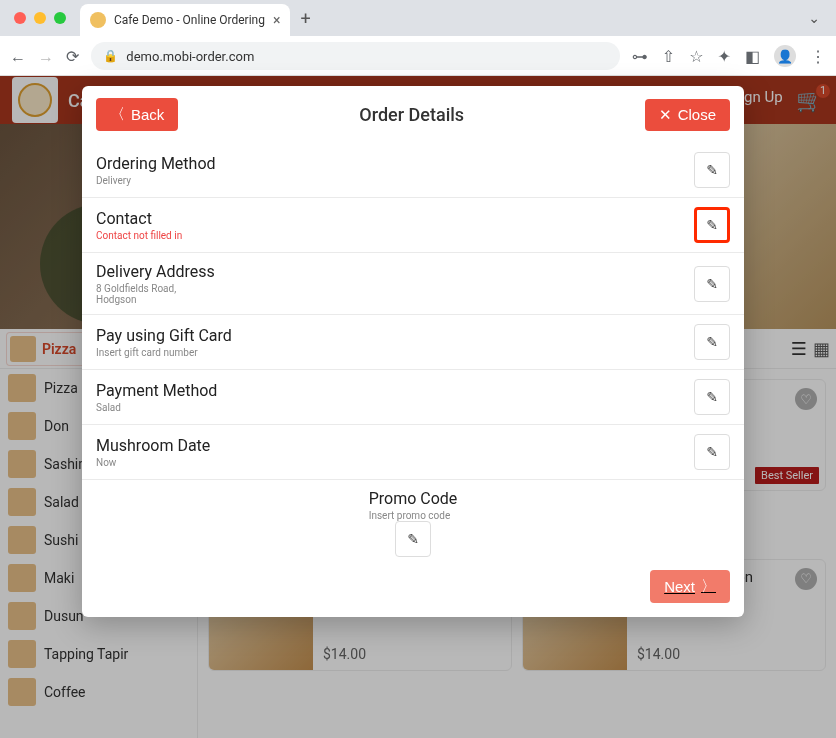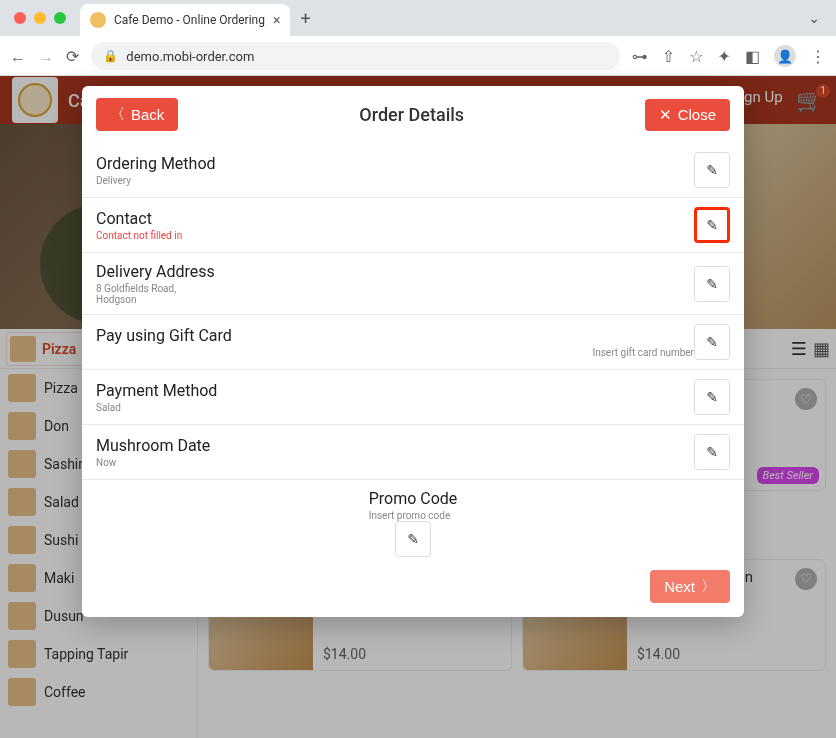--- a/index.html
+++ b/index.html
@@ -50,21 +50,21 @@
 .sidebar { width: 198px; overflow-y: auto; border-right: 1px solid #eee; }
 .side-item { display: flex; align-items: center; gap: 8px; padding: 5px 8px; font-size: 14px; color: #333; }
 .side-thumb { width: 28px; height: 28px; background: #e8c088; border-radius: 3px; flex-shrink: 0; }
 .grid { flex: 1; padding: 10px; display: grid; grid-template-columns: 1fr 1fr; gap: 10px; overflow-y: auto; }
 .card-row { display: flex; gap: 10px; border: 1px solid #eee; border-radius: 6px; padding: 0; height: 112px; position: relative; overflow: hidden; }
 .card-img { width: 104px; height: 100%; background: linear-gradient(135deg,#f0e0c0,#c49050); flex-shrink: 0; }
 .card-body { flex: 1; padding: 8px 8px 8px 0; display: flex; flex-direction: column; position: relative; }
 .card-title { font-size: 15px; color: #333; }
 .card-price { font-size: 14px; color: #666; margin-top: auto; }
 .heart { position: absolute; top: 8px; right: 8px; width: 22px; height: 22px; border-radius: 50%; background: #888a; color: #fff; display: flex; align-items: center; justify-content: center; font-size: 13px; }
-.badge-bs { position: absolute; bottom: 6px; right: 6px; background: #d946ef; color: #fff; font-size: 11px; padding: 2px 6px; border-radius: 6px; font-style: italic; }
+.badge-bs { position: absolute; bottom: 6px; right: 6px; background: #b91c1c; color: #fff; font-size: 11px; padding: 2px 6px; border-radius: 1px; }
 
 
 .overlay { position: absolute; left: 0; right: 0; top: 76px; bottom: 0; background: rgba(0,0,0,0.28); z-index: 50; }
 
 
 .modal { position: absolute; left: 82px; top: 86px; width: 662px; background: #fff; border-radius: 6px; box-shadow: 0 8px 30px rgba(0,0,0,0.25); z-index: 60; }
 .modal-head { display: flex; align-items: center; padding: 12px 14px; }
 .btn { border: none; border-radius: 4px; color: #fff; font-size: 15px; padding: 7px 14px; display: inline-flex; align-items: center; gap: 6px; cursor: pointer; }
 .btn-red { background: #eb4d3d; }
 .btn-coral { background: #f27b6a; }
@@ -72,21 +72,21 @@
 .modal-title { flex: 1; text-align: center; font-size: 18px; color: #333; font-weight: 500; }
 .detail-list { }
 .detail-row { display: flex; align-items: center; padding: 9px 14px; border-bottom: 1px solid #eaeaea; }
 .detail-row:last-child { border-bottom: none; flex-direction: column; }
 .detail-left { flex: 1; }
 .detail-label { font-size: 16px; color: #222; }
 .detail-value { font-size: 10px; color: #888; margin-top: 2px; }
 .detail-value.error { color: #e44; }
 .edit-btn { width: 36px; height: 36px; border: 1px solid #ddd; border-radius: 4px; background: #fff; display: flex; align-items: center; justify-content: center; font-size: 14px; cursor: pointer; color: #333; }
 .edit-btn.highlight { border: 3px solid #ff2a00; }
-.modal-foot { display: flex; }
+.modal-foot { display: flex; text-decoration: underline; }
 </style>
 </head>
 <body>
 
 <div class="browser-chrome">
   <div class="tab-bar">
     <div class="traffic-lights">
       <div class="tlight tl-red"></div>
       <div class="tlight tl-yellow"></div>
       <div class="tlight tl-green"></div>
@@ -261,21 +261,21 @@
           <div class="detail-value" style="white-space: pre-line;">8 Goldfields Road,
 Hodgson</div>
         </div>
         <button class="edit-btn">
           <span>✎</span>
         </button>
       </div>
       <div class="detail-row">
         <div class="detail-left">
           <div class="detail-label">Pay using Gift Card</div>
-          <div class="detail-value" style="white-space: pre-line; text-align: right;">Insert gift card number</div>
+          <div class="detail-value" style="white-space: pre-line;">Insert gift card number</div>
         </div>
         <button class="edit-btn">
           <span>✎</span>
         </button>
       </div>
       <div class="detail-row">
         <div class="detail-left">
           <div class="detail-label">Payment Method</div>
           <div class="detail-value" style="white-space: pre-line;">Salad</div>
         </div>

